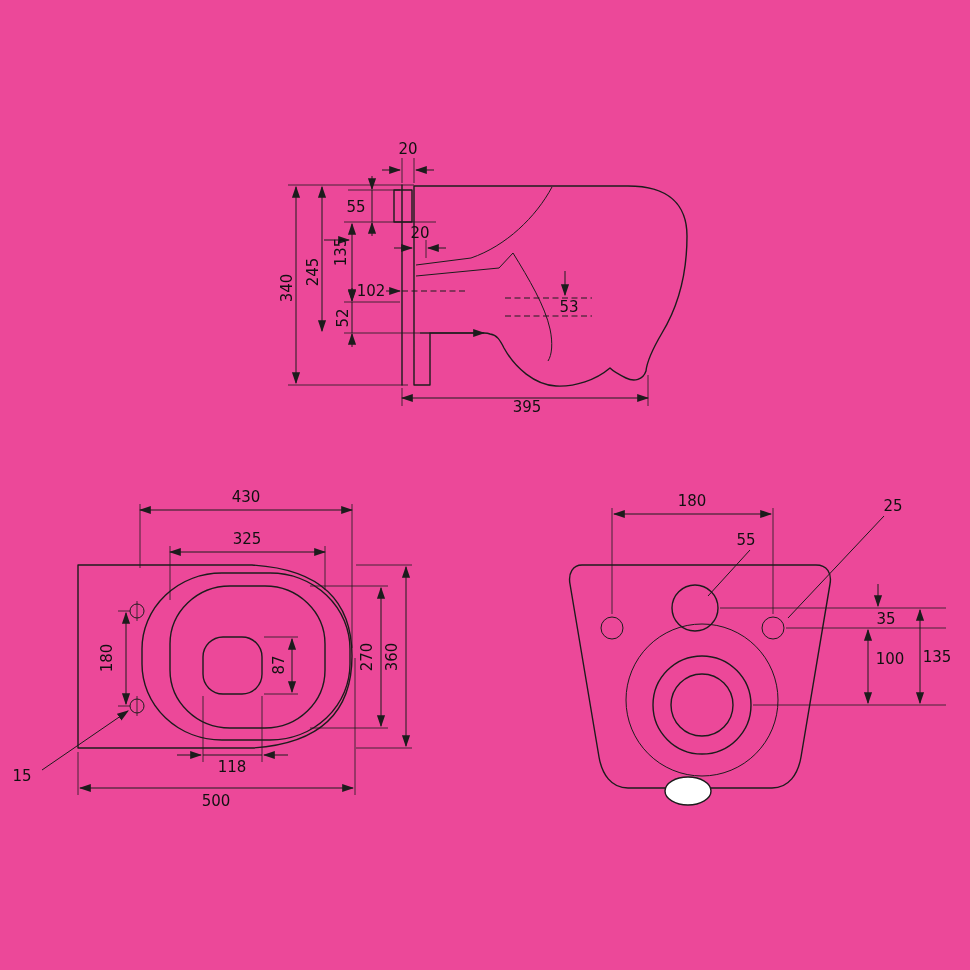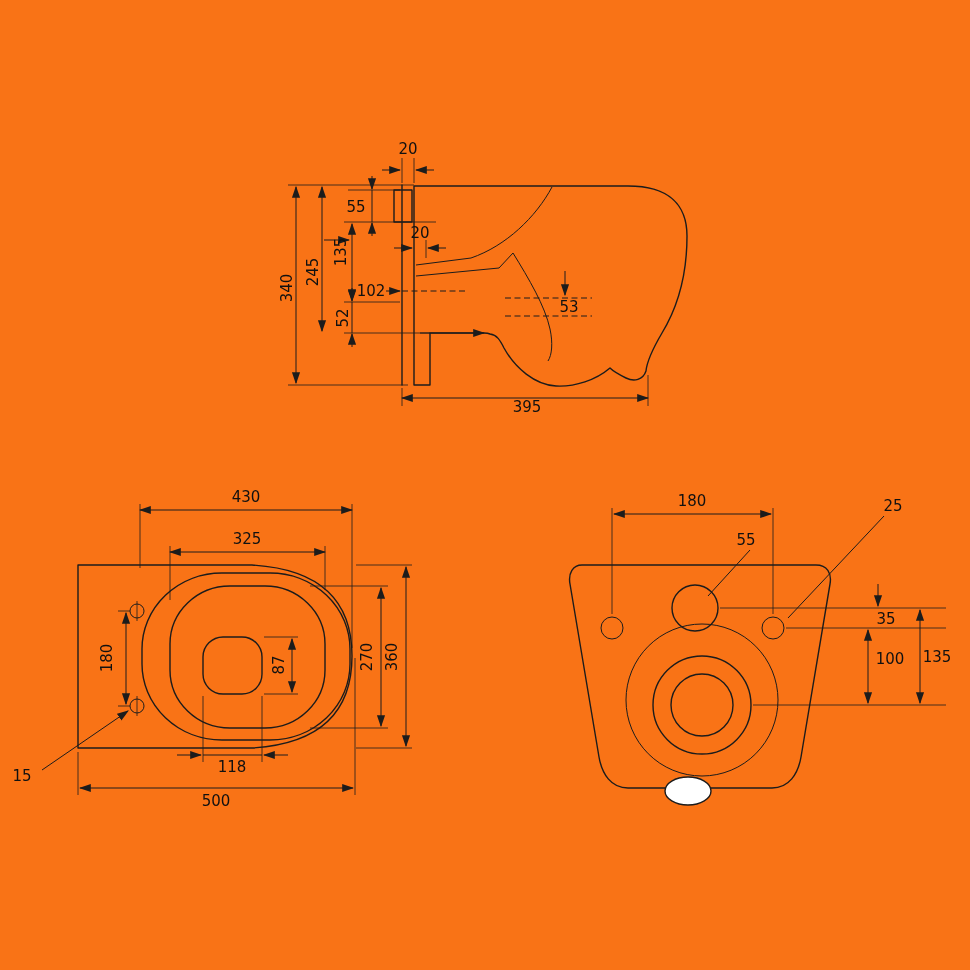--- a/index.html
+++ b/index.html
@@ -1,16 +1,16 @@
 <!DOCTYPE html>
 <html><head>
 <meta charset="utf-8">
 <style>
   html,body{margin:0;padding:0;background:#ffffff;}
-  .canvas{position:relative;width:970px;height:970px;background:#f97316;overflow:hidden;}
+  .canvas{position:relative;width:970px;height:970px;background:#ec4899;overflow:hidden;}
   .o{fill:none;stroke:#1c1c1c;stroke-width:1.4;stroke-linejoin:round;stroke-linecap:round;}
   .of{fill:#ffffff;stroke:#1c1c1c;stroke-width:1.4;}
   .d{fill:none;stroke:#1c1c1c;stroke-width:1;}
   .e{fill:none;stroke:#1c1c1c;stroke-width:0.8;}
   .dash{fill:none;stroke:#1c1c1c;stroke-width:1;stroke-dasharray:6 3.5;}
   .t{font:15px "DejaVu Sans", sans-serif;fill:#111111;text-anchor:middle;}
 </style>
 </head>
 <body>
 

